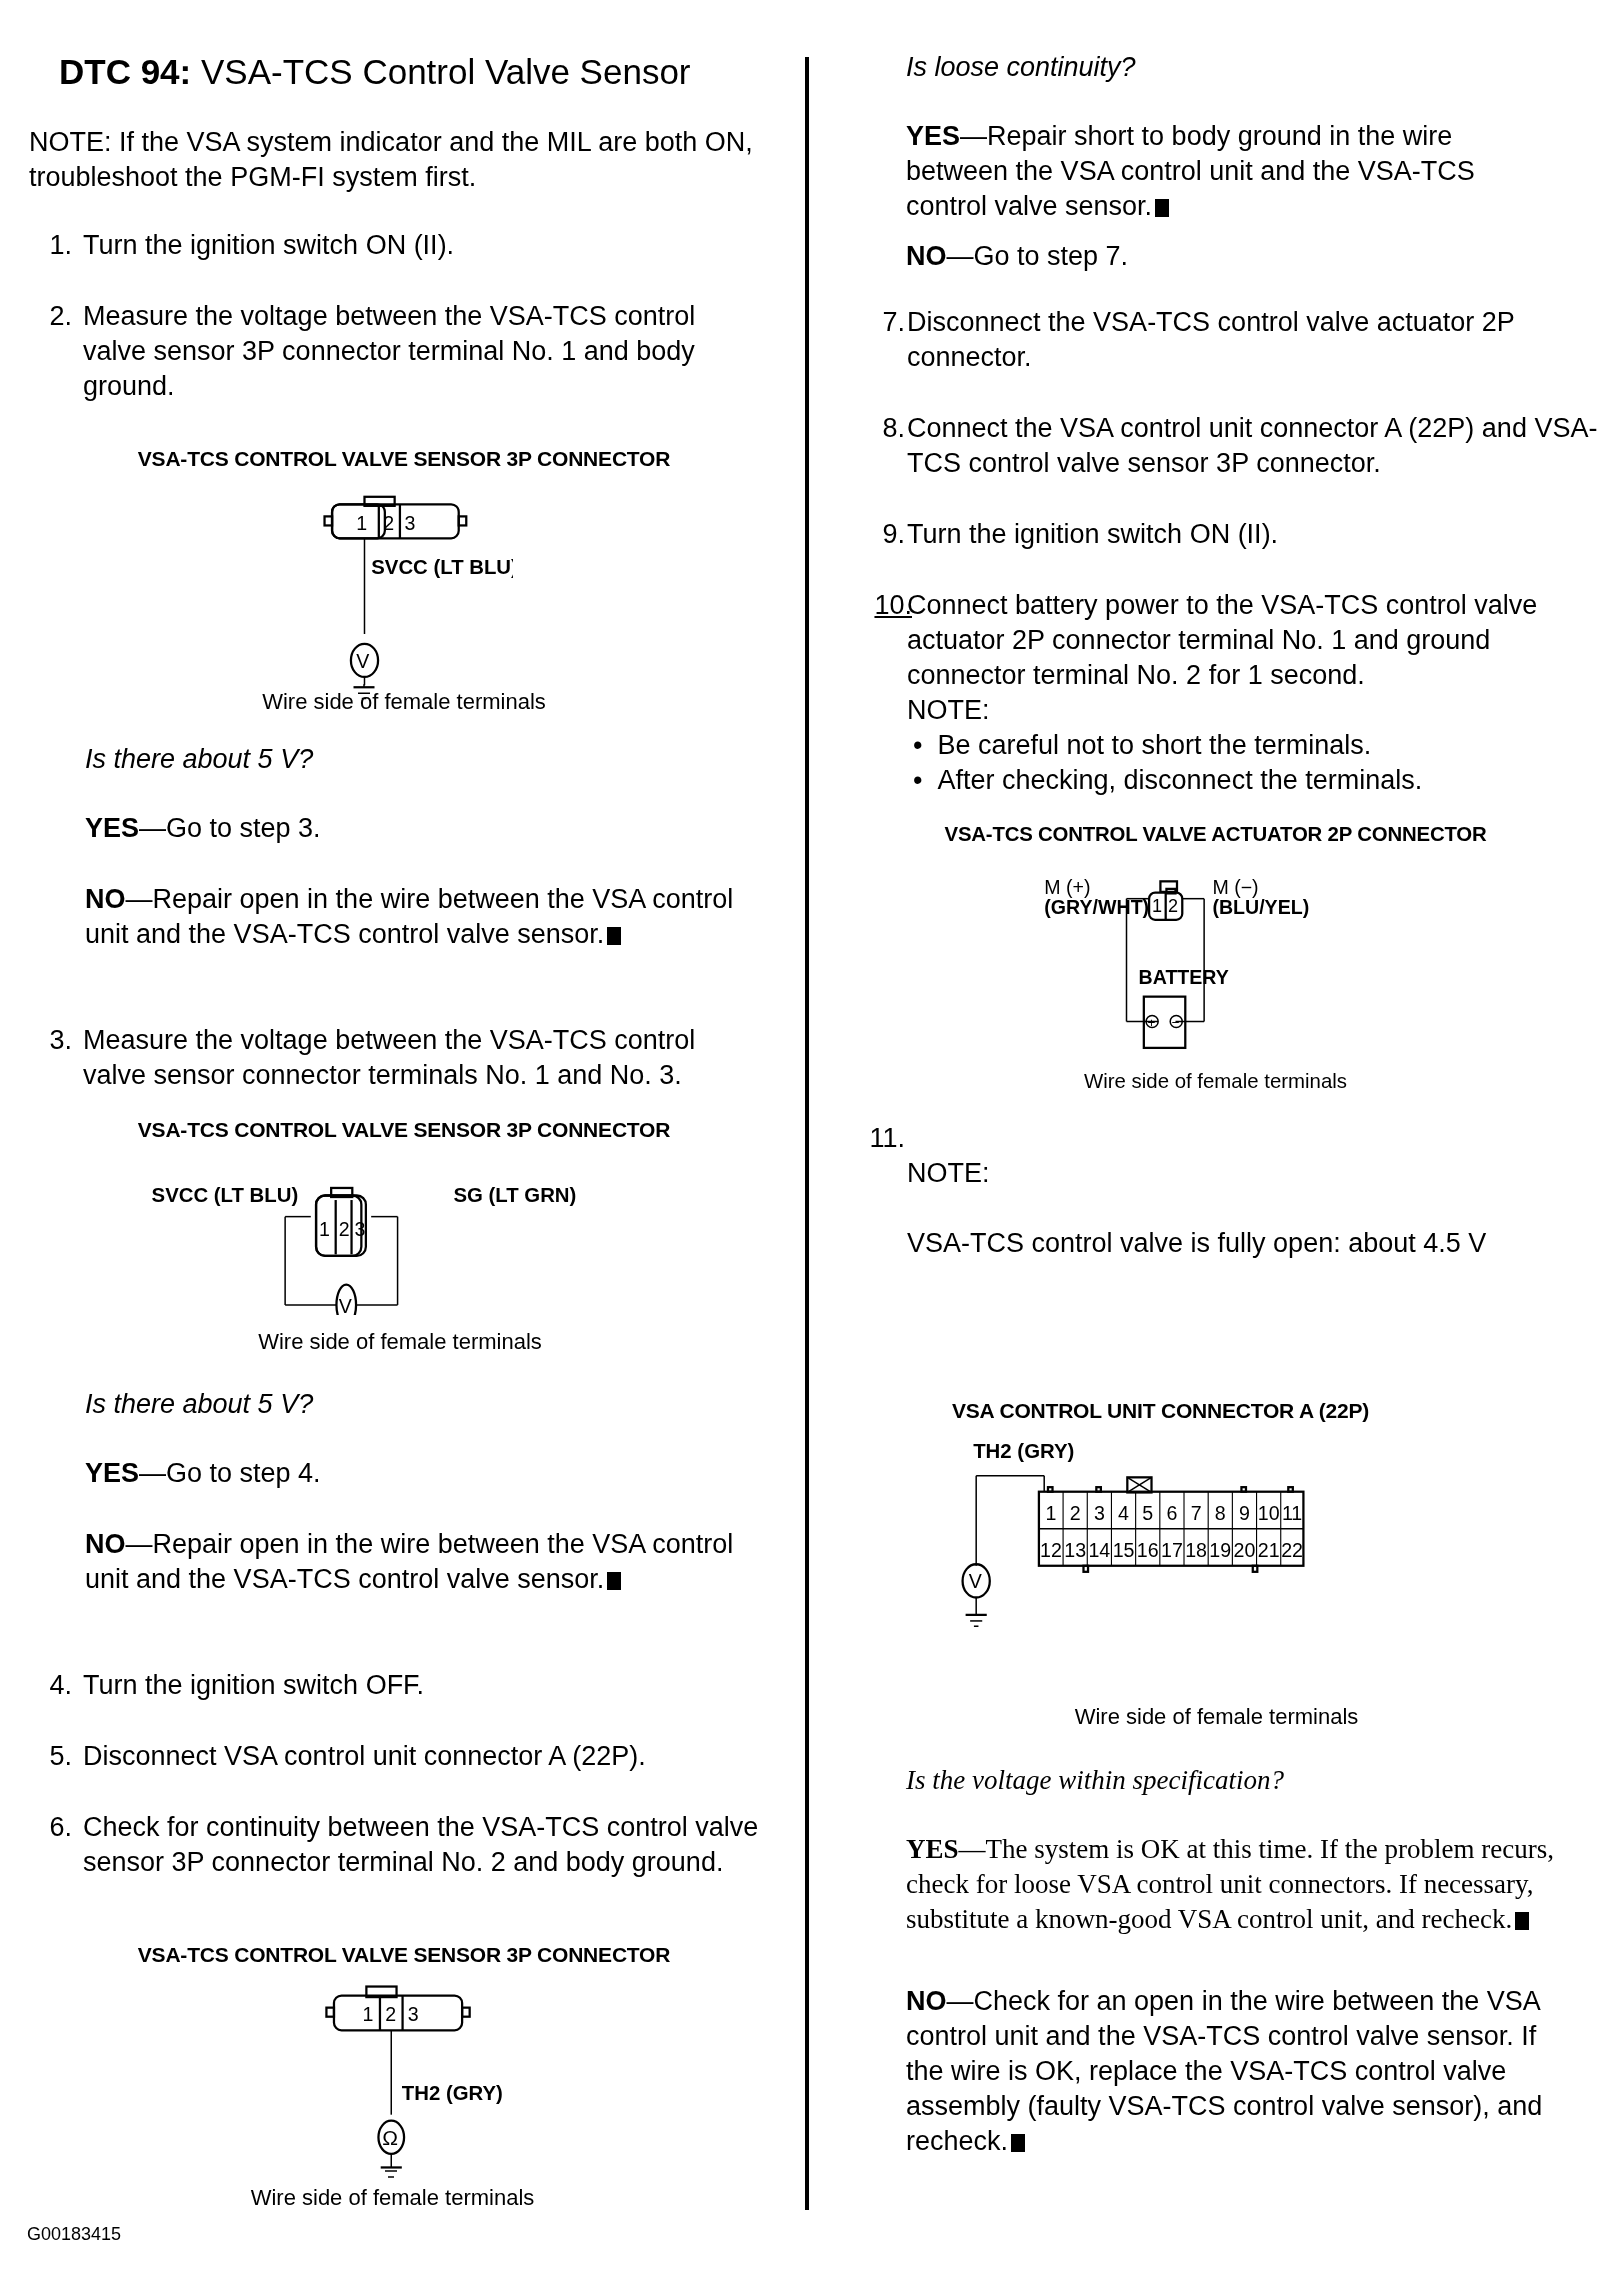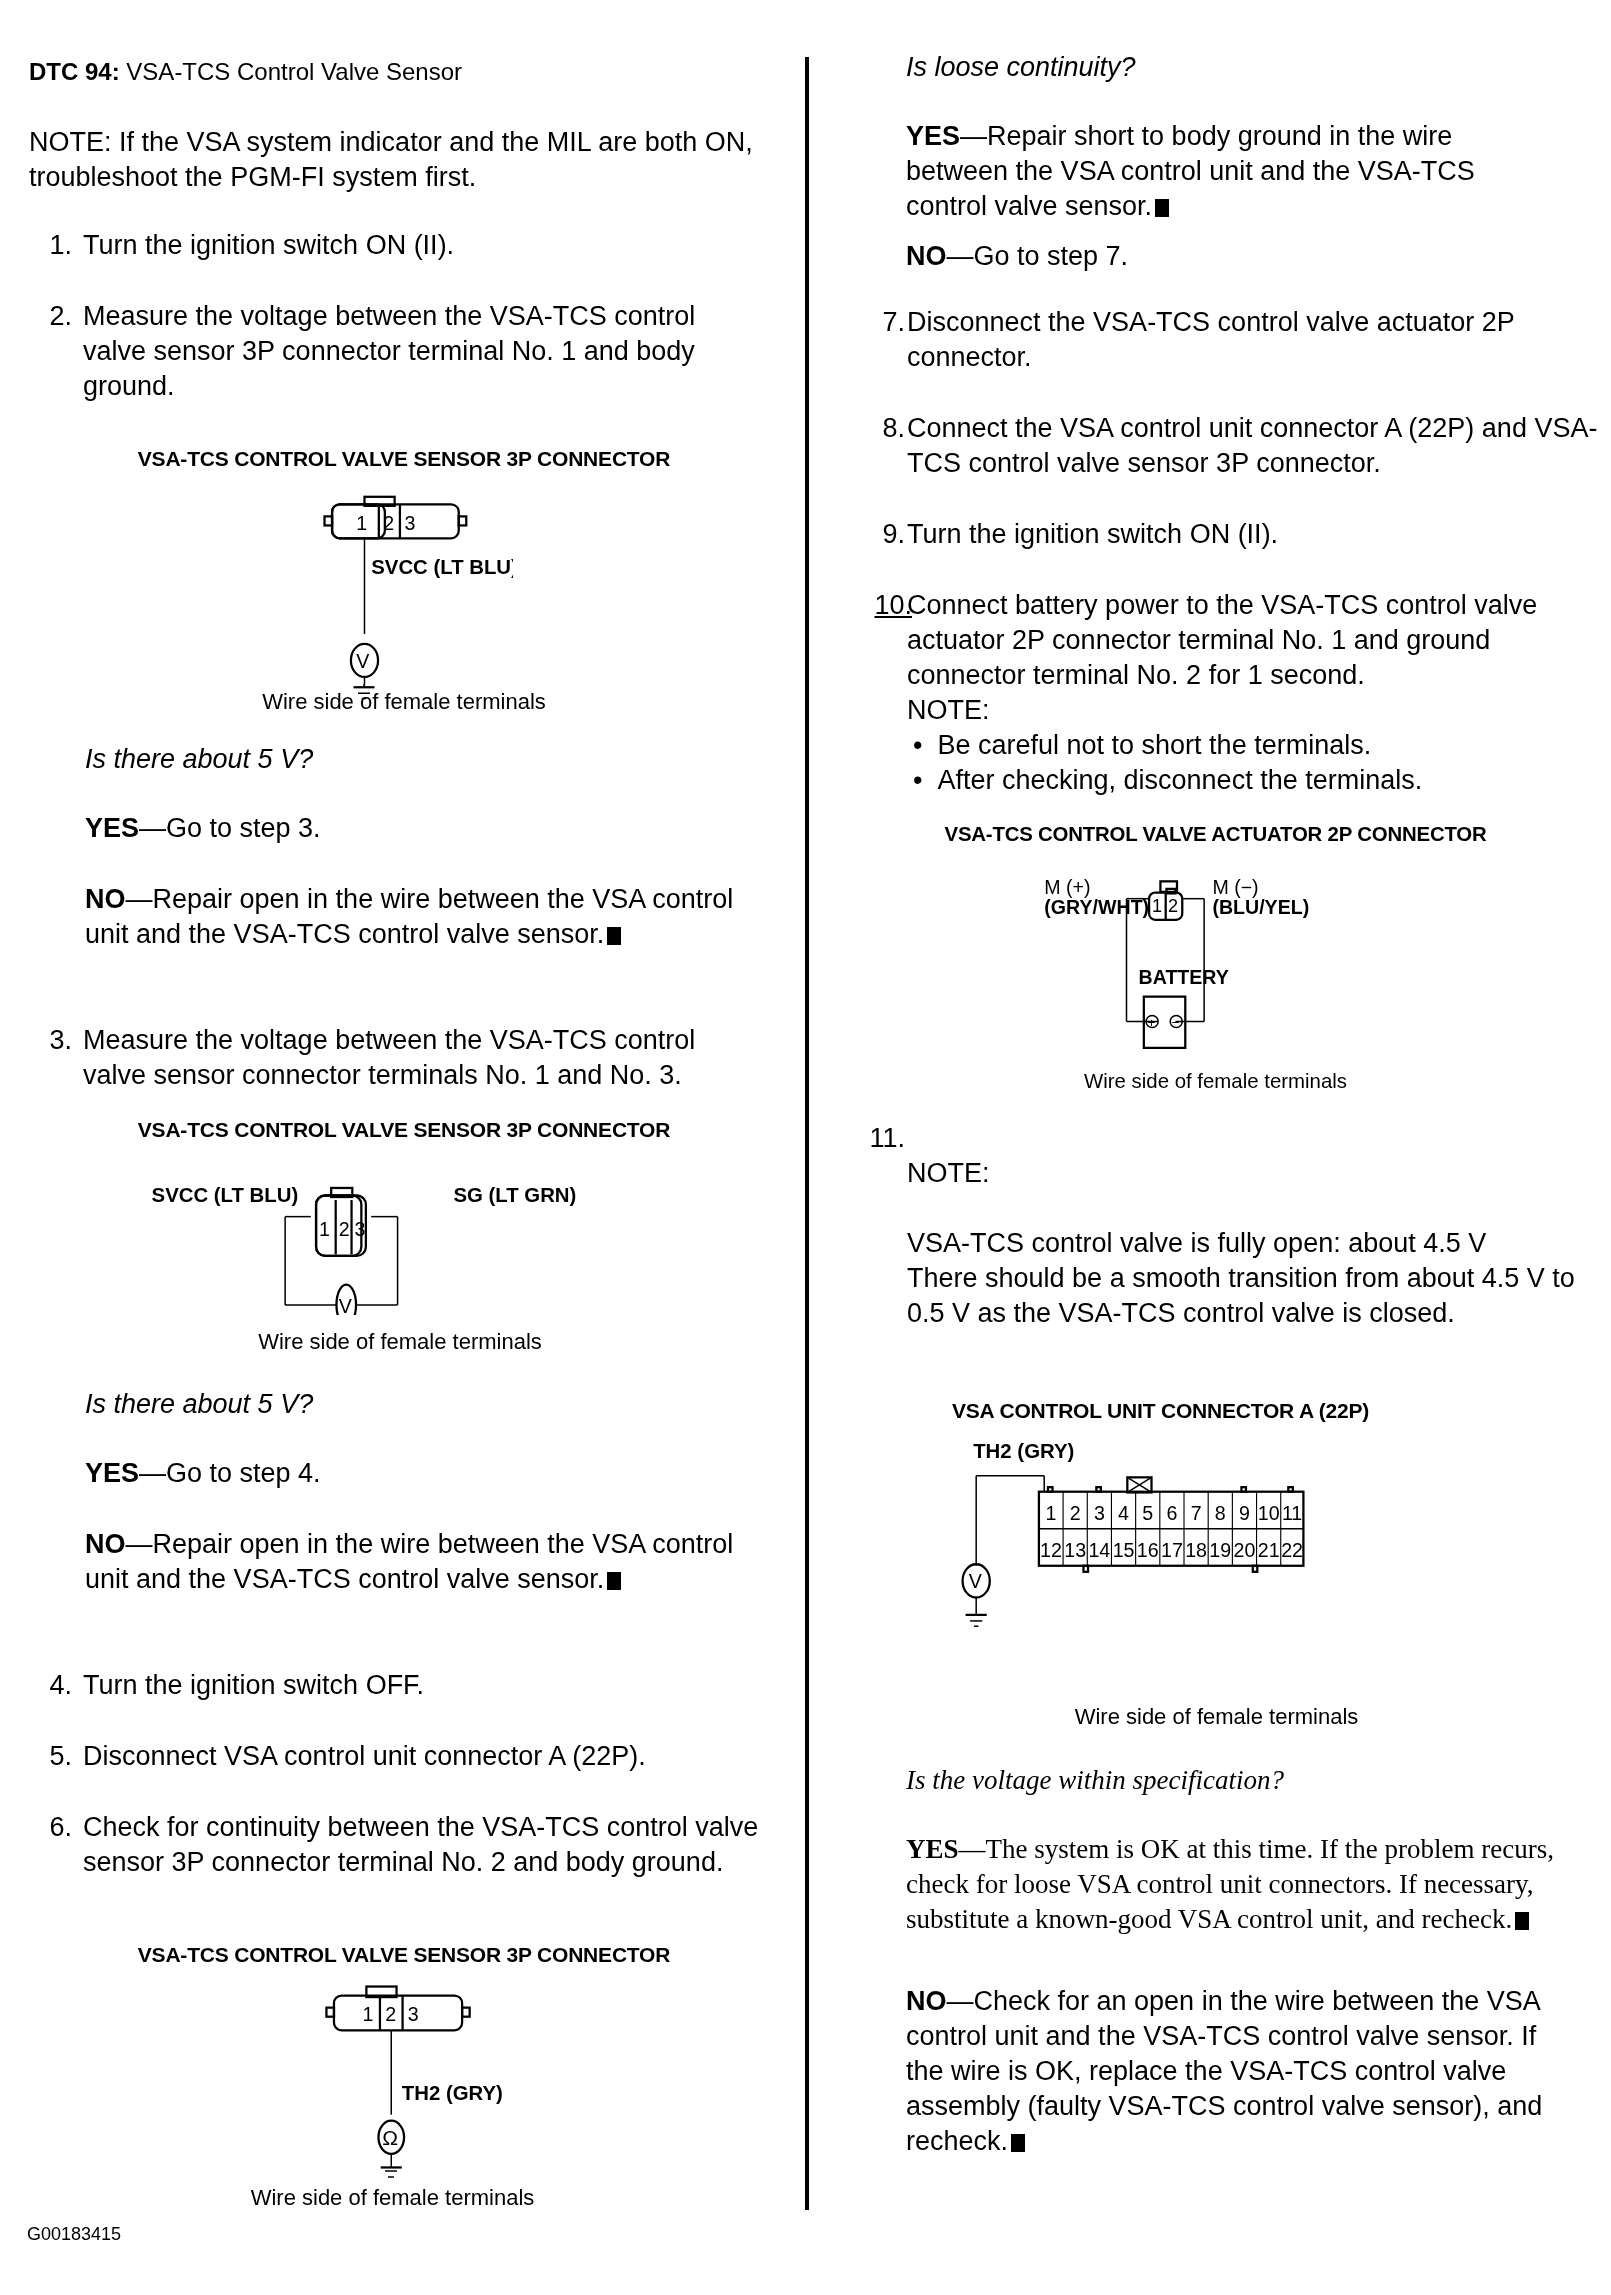--- a/index.html
+++ b/index.html
@@ -2,21 +2,21 @@
 <html style="font-size:12px"><head>
 <meta charset="utf-8">
 <style>
   html, body { margin: 0; padding: 0; background: #ffffff; }
   body {
     width: 1612px; height: 2295px; position: relative; overflow: hidden;
     font-family: "Liberation Sans", sans-serif; color: #000;
   }
   .abs { position: absolute; }
   .txt { font-size: 27px; line-height: 35px; }
-  .title { font-size: 24px; line-height: 42px; }
+  .title { font-size: 35px; line-height: 42px; margin-left: 30px; }
   .title b { font-weight: bold; }
   .caption { font-size: 21px; font-weight: bold; letter-spacing: -0.2px; }
   .wirecap { font-size: 22px; }
   .ital { font-style: italic; }
   .step { position: absolute; font-size: 27px; line-height: 35px; }
   .step .num { position: absolute; text-align: right; width: 45px; }
   .step .body { position: absolute; }
   .yn b { font-weight: bold; }
   .endmark { display: inline-block; width: 13.6px; height: 18px; background: #000; vertical-align: -1.5px; margin-left: 3px; }
   .divider { position: absolute; left: 805px; top: 57px; width: 3.8px; height: 2153px; background: #000; }
@@ -207,21 +207,20 @@
 </svg>
 <div class="abs wirecap" style="left:838px; top:1070px; width:755px; text-align:center; font-size:20.4px;">Wire side of female terminals</div>
 
 <div class="step" style="left:831px; top:1121px; width:778px;">
   <span class="num" style="left:29px;">11.</span>
   <span class="body" style="left:76px; width:702px;">
     <br>
     <span>NOTE:</span><br>
     <br>
     <span>VSA-TCS control valve is fully open: about 4.5 V</span><br>
-    <span>There should be a smooth transition from about 4.5 V to 0.5 V as the VSA-TCS control valve is closed.</span>
   </span>
 </div>
 
 <div class="abs caption" style="left:952px; top:1399px;">VSA CONTROL UNIT CONNECTOR A (22P)</div>
 <svg class="abs" style="left:952px; top:1435px;" width="529" height="257" viewBox="0 0 700 340">
   <text x="28" y="30" font-size="27" font-weight="bold">TH2 (GRY)</text>
   <g stroke="#000" fill="none" stroke-width="2">
     <line x1="32" y1="54" x2="32" y2="173"></line>
     <line x1="32" y1="54" x2="122" y2="54"></line>
     <line x1="122" y1="54" x2="122" y2="75"></line>

